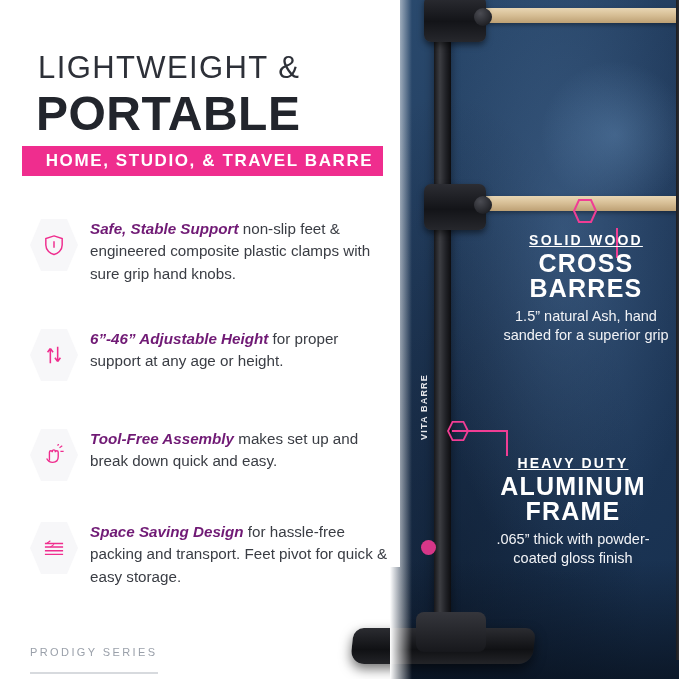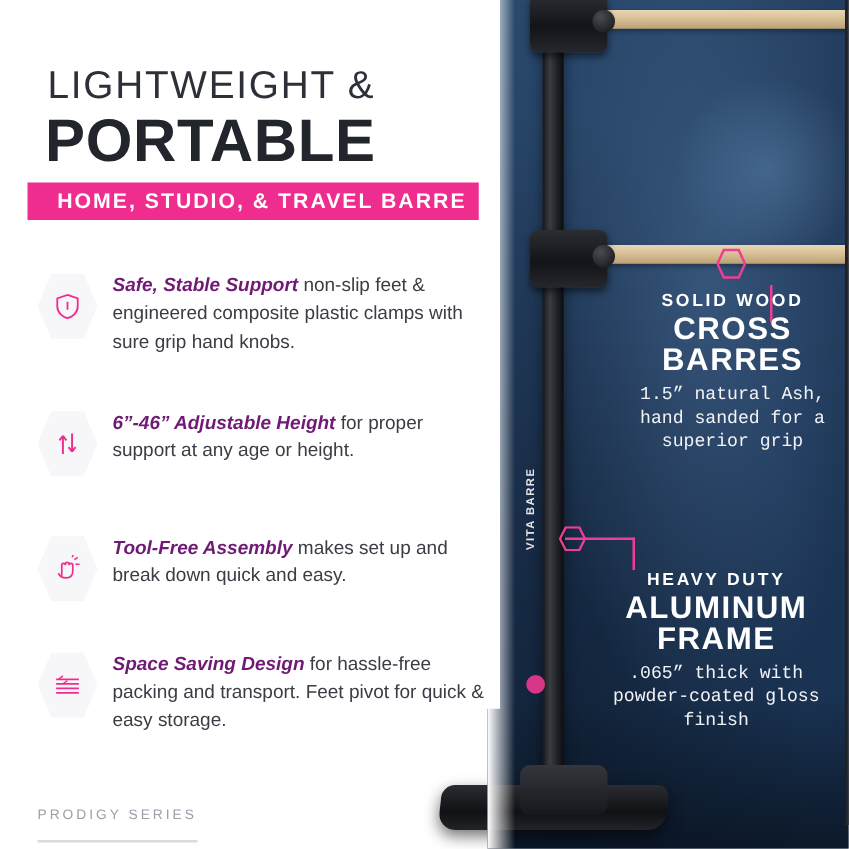--- a/index.html
+++ b/index.html
@@ -172,34 +172,34 @@
     border-color: #f03d94;
     border-style: solid;
   }
   .callout .kicker {
     font-size: 14px;
     letter-spacing: 2.2px;
     font-weight: bold;
     text-transform: uppercase;
     line-height: 1.25;
     margin-bottom: 1px;
+    text-decoration: underline;
   }
   .callout .big {
     font-size: 25px;
     font-weight: bold;
     letter-spacing: 1.2px;
     text-transform: uppercase;
     line-height: 1.02;
   }
   .callout .sub {
     font-size: 14.5px;
     line-height: 1.32;
     margin-top: 5px;
     color: #f2f3f6;
-    font-family: Liberation Mono, monospace;
   }
 
   #callout-wood { top: 198px; left: 498px; width: 176px; }
   #callout-frame { top: 455px; left: 482px; width: 182px; }
 
   
   .left {
     position: absolute;
     top: 0; left: 0;
     width: 400px;

